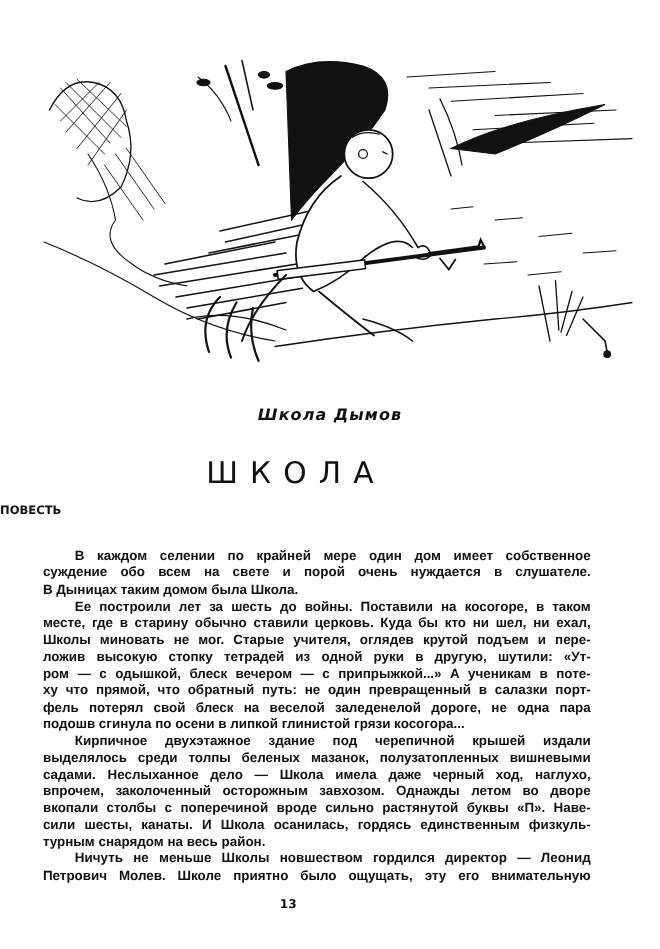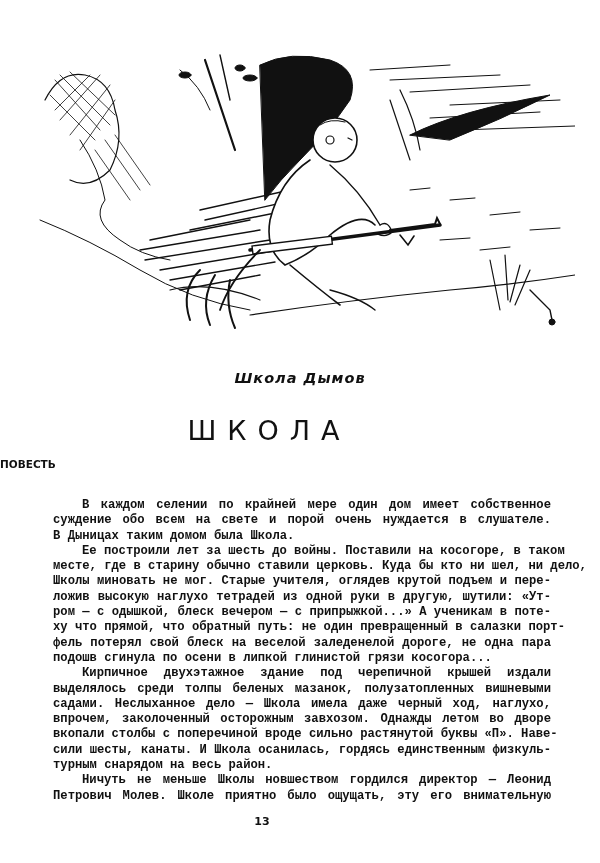--- a/index.html
+++ b/index.html
@@ -5,22 +5,22 @@
   html, body { margin: 0; padding: 0; background: #ffffff; }
   body { width: 600px; height: 863px; position: relative; overflow: hidden; color: #111; }
   .illustration { position: absolute; left: 30px; top: 40px; width: 545px; height: 290px; }
   .illustration svg { width: 100%; height: 100%; display: block; }
   .author { position: absolute; left: 0; width: 600px; top: 370px; text-align: center;
     font-family: "DejaVu Sans", sans-serif; font-style: italic; font-weight: bold; font-size: 14.5px; letter-spacing: 1px; }
   .title { position: absolute; left: 0; width: 527px; top: 415px; text-align: center;
     font-family: "DejaVu Sans", sans-serif; font-size: 27px; letter-spacing: 11px; font-weight: normal; padding-left: 11px; box-sizing: border-box; }
   .subtitle { position: absolute; left: 0; width: 600px; top: 458px; 
     font-family: "DejaVu Sans", sans-serif; font-size: 10.5px; font-weight: bold; }
-  .body-text { position: absolute; left: 53px; top: 498px; width: 498px;
-    font-family: Liberation Mono, monospace; font-size: 12.2px; font-weight: bold; line-height: 15.3px; }
+  .body-text { position: absolute; left: 39px; top: 498px; width: 498px;
+    font-family: Liberation Sans, sans-serif; font-size: 12.2px; font-weight: bold; line-height: 15.3px; }
   .line { display: block; text-align: justify; text-align-last: justify; white-space: nowrap; height: 15.3px; overflow: visible; }
   .line.last { text-align-last: left; }
   .line.indent { padding-left: 29px; }
   .page-number { position: absolute; left: 0; width: 524px; top: 815px; text-align: center;
     font-family: "DejaVu Sans", sans-serif; font-size: 11px; font-weight: bold; }
 </style>
 </head>
 <body>
 
 <div class="illustration">
@@ -118,23 +118,23 @@
 
 <div class="author">Школа Дымов</div>
 <div class="title">ШКОЛА</div>
 <div class="subtitle">ПОВЕСТЬ</div>
 
 <div class="body-text">
   <span class="line indent">В каждом селении по крайней мере один дом имеет собственное</span>
   <span class="line">суждение обо всем на свете и порой очень нуждается в слушателе.</span>
   <span class="line last">В Дыницах таким домом была Школа.</span>
   <span class="line indent">Ее построили лет за шесть до войны. Поставили на косогоре, в таком</span>
-  <span class="line">месте, где в старину обычно ставили церковь. Куда бы кто ни шел, ни дело,</span>
+  <span class="line">месте, где в старину обычно ставили церковь. Куда бы кто ни шел, ни ехал,</span>
   <span class="line">Школы миновать не мог. Старые учителя, оглядев крутой подъем и пере-</span>
-  <span class="line">ложив высокую наглухо тетрадей из одной руки в другую, шутили: «Ут-</span>
+  <span class="line">ложив высокую стопку тетрадей из одной руки в другую, шутили: «Ут-</span>
   <span class="line">ром — с одышкой, блеск вечером — с припрыжкой...» А ученикам в поте-</span>
   <span class="line">ху что прямой, что обратный путь: не один превращенный в салазки порт-</span>
   <span class="line">фель потерял свой блеск на веселой заледенелой дороге, не одна пара</span>
   <span class="line last">подошв сгинула по осени в липкой глинистой грязи косогора...</span>
   <span class="line indent">Кирпичное двухэтажное здание под черепичной крышей издали</span>
   <span class="line">выделялось среди толпы беленых мазанок, полузатопленных вишневыми</span>
   <span class="line">садами. Неслыханное дело — Школа имела даже черный ход, наглухо,</span>
   <span class="line">впрочем, заколоченный осторожным завхозом. Однажды летом во дворе</span>
   <span class="line">вкопали столбы с поперечиной вроде сильно растянутой буквы «П». Наве-</span>
   <span class="line">сили шесты, канаты. И Школа осанилась, гордясь единственным физкуль-</span>

